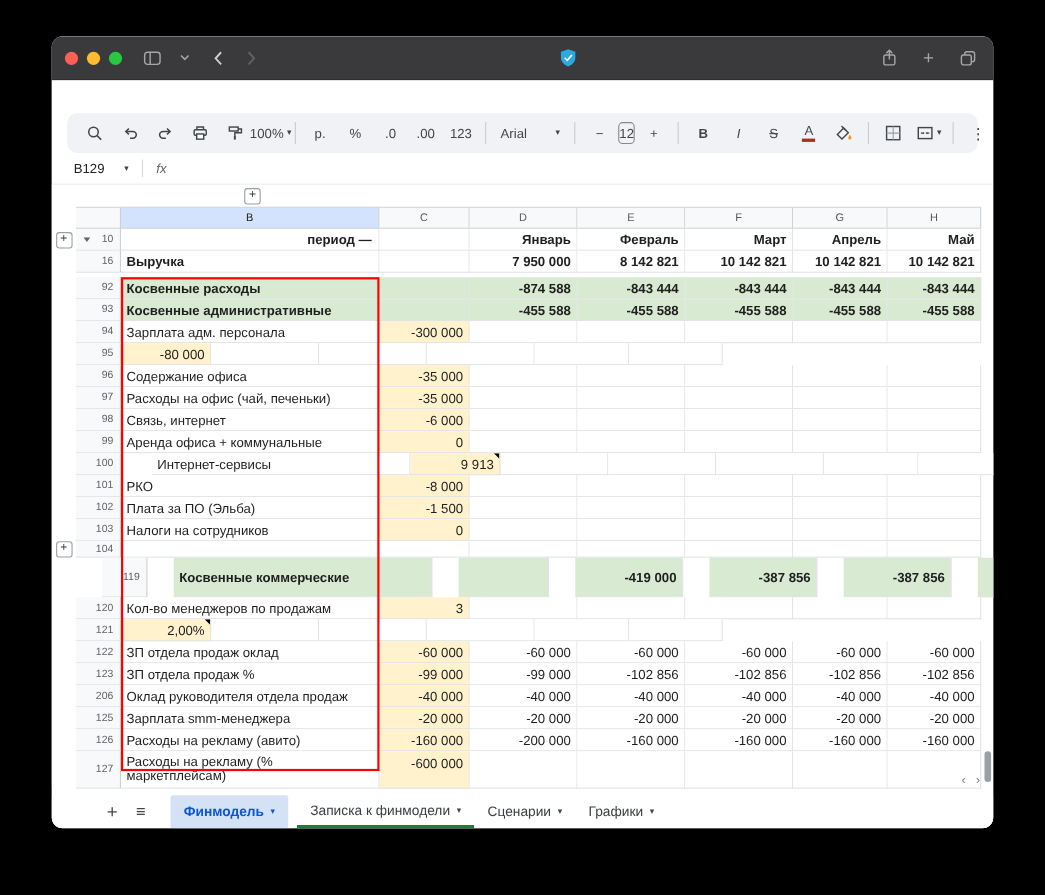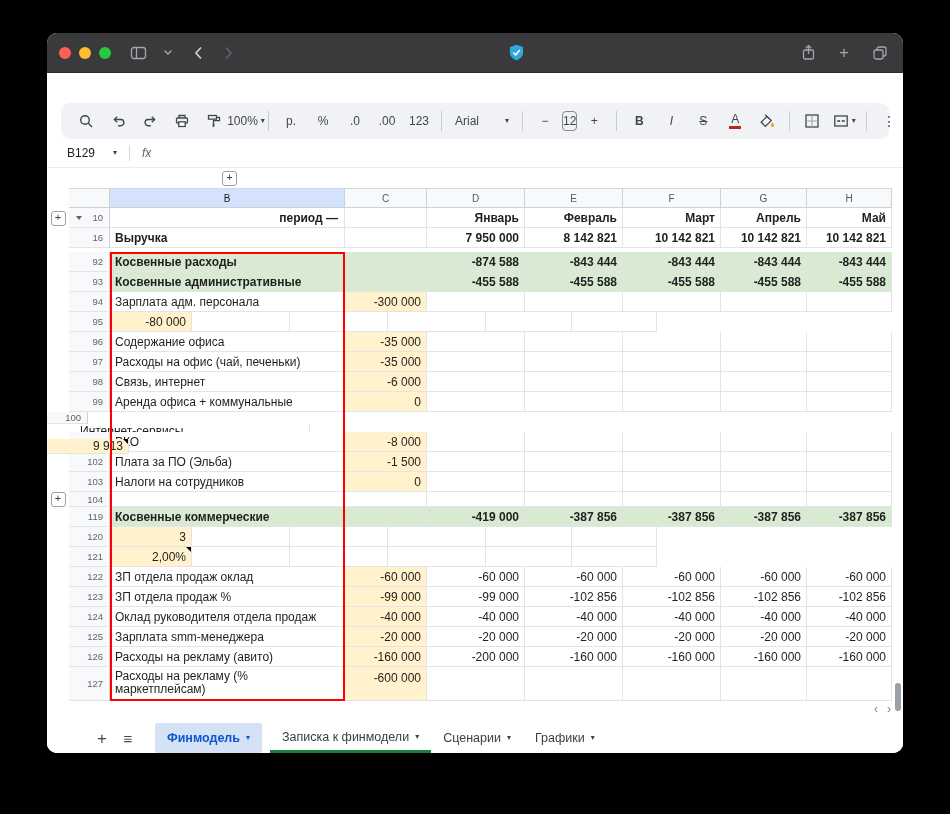--- a/index.html
+++ b/index.html
@@ -387,21 +387,21 @@
             <div class="numtxt">99</div>
           </div>
           <div class="cell bcell" style="width: 235px;">Аренда офиса + коммунальные</div>
           <div class="cell vcell yellowbg" style="width: 82px;">0</div>
           <div class="cell vcell" style="width: 98px;"></div>
           <div class="cell vcell" style="width: 98px;"></div>
           <div class="cell vcell" style="width: 98px;"></div>
           <div class="cell vcell" style="width: 86px;"></div>
           <div class="cell vcell" style="width: 85px;"></div>
         </div>
-        <div class="grow datarow" style="height: 20px; flex-direction: column;">
+        <div class="grow datarow" style="height: 20px;">
           <div class="gcell gut" style="width: 22px;"></div>
           <div class="ncell" style="width: 41px;">
             <div class="numtxt">100</div>
           </div>
           <div class="cell bcell" style="width: 235px; margin-left: 28px;">Интернет-сервисы</div>
           <div class="cell vcell yellowbg note" style="width: 82px;">9 913</div>
           <div class="cell vcell" style="width: 98px;"></div>
           <div class="cell vcell" style="width: 98px;"></div>
           <div class="cell vcell" style="width: 98px;"></div>
           <div class="cell vcell" style="width: 86px;"></div>
@@ -454,38 +454,39 @@
             <div class="numtxt">104</div>
           </div>
           <div class="cell bcell" style="width: 235px;"></div>
           <div class="cell vcell" style="width: 82px;"></div>
           <div class="cell vcell" style="width: 98px;"></div>
           <div class="cell vcell" style="width: 98px;"></div>
           <div class="cell vcell" style="width: 98px;"></div>
           <div class="cell vcell" style="width: 86px;"></div>
           <div class="cell vcell" style="width: 85px;"></div>
         </div>
-        <div class="grow datarow" style="height: 20px;">
+        <div class="grow datarow" style="height: 36px; gap: 24px;">
           <div class="gcell gut" style="width: 22px;"></div>
           <div class="ncell" style="width: 41px;">
             <div class="numtxt">119</div>
           </div>
           <div class="cell bcell bold greenbg" style="width: 235px;">Косвенные коммерческие</div>
           <div class="cell vcell bold greenbg" style="width: 82px;"></div>
           <div class="cell vcell bold greenbg" style="width: 98px;">-419 000</div>
           <div class="cell vcell bold greenbg" style="width: 98px;">-387 856</div>
           <div class="cell vcell bold greenbg" style="width: 98px;">-387 856</div>
           <div class="cell vcell bold greenbg" style="width: 86px;">-387 856</div>
           <div class="cell vcell bold greenbg" style="width: 85px;">-387 856</div>
         </div>
         <div class="grow datarow" style="height: 20px;">
           <div class="gcell gut" style="width: 22px;"></div>
           <div class="ncell" style="width: 41px;">
             <div class="numtxt">120</div>
           </div>
+          <div class="cell bcell" style="width: 235px;">Кол-во менеджеров по продажам</div>
           <div class="cell vcell yellowbg" style="width: 82px;">3</div>
           <div class="cell vcell" style="width: 98px;"></div>
           <div class="cell vcell" style="width: 98px;"></div>
           <div class="cell vcell" style="width: 98px;"></div>
           <div class="cell vcell" style="width: 86px;"></div>
           <div class="cell vcell" style="width: 85px;"></div>
         </div>
         <div class="grow datarow" style="height: 20px;">
           <div class="gcell gut" style="width: 22px;"></div>
           <div class="ncell" style="width: 41px;">
@@ -520,21 +521,21 @@
           <div class="cell vcell yellowbg" style="width: 82px;">-99 000</div>
           <div class="cell vcell" style="width: 98px;">-99 000</div>
           <div class="cell vcell" style="width: 98px;">-102 856</div>
           <div class="cell vcell" style="width: 98px;">-102 856</div>
           <div class="cell vcell" style="width: 86px;">-102 856</div>
           <div class="cell vcell" style="width: 85px;">-102 856</div>
         </div>
         <div class="grow datarow" style="height: 20px;">
           <div class="gcell gut" style="width: 22px;"></div>
           <div class="ncell" style="width: 41px;">
-            <div class="numtxt">124</div>
+            <div class="numtxt">206</div>
           </div>
           <div class="cell bcell" style="width: 235px;">Оклад руководителя отдела продаж</div>
           <div class="cell vcell yellowbg" style="width: 82px;">-40 000</div>
           <div class="cell vcell" style="width: 98px;">-40 000</div>
           <div class="cell vcell" style="width: 98px;">-40 000</div>
           <div class="cell vcell" style="width: 98px;">-40 000</div>
           <div class="cell vcell" style="width: 86px;">-40 000</div>
           <div class="cell vcell" style="width: 85px;">-40 000</div>
         </div>
         <div class="grow datarow" style="height: 20px;">

